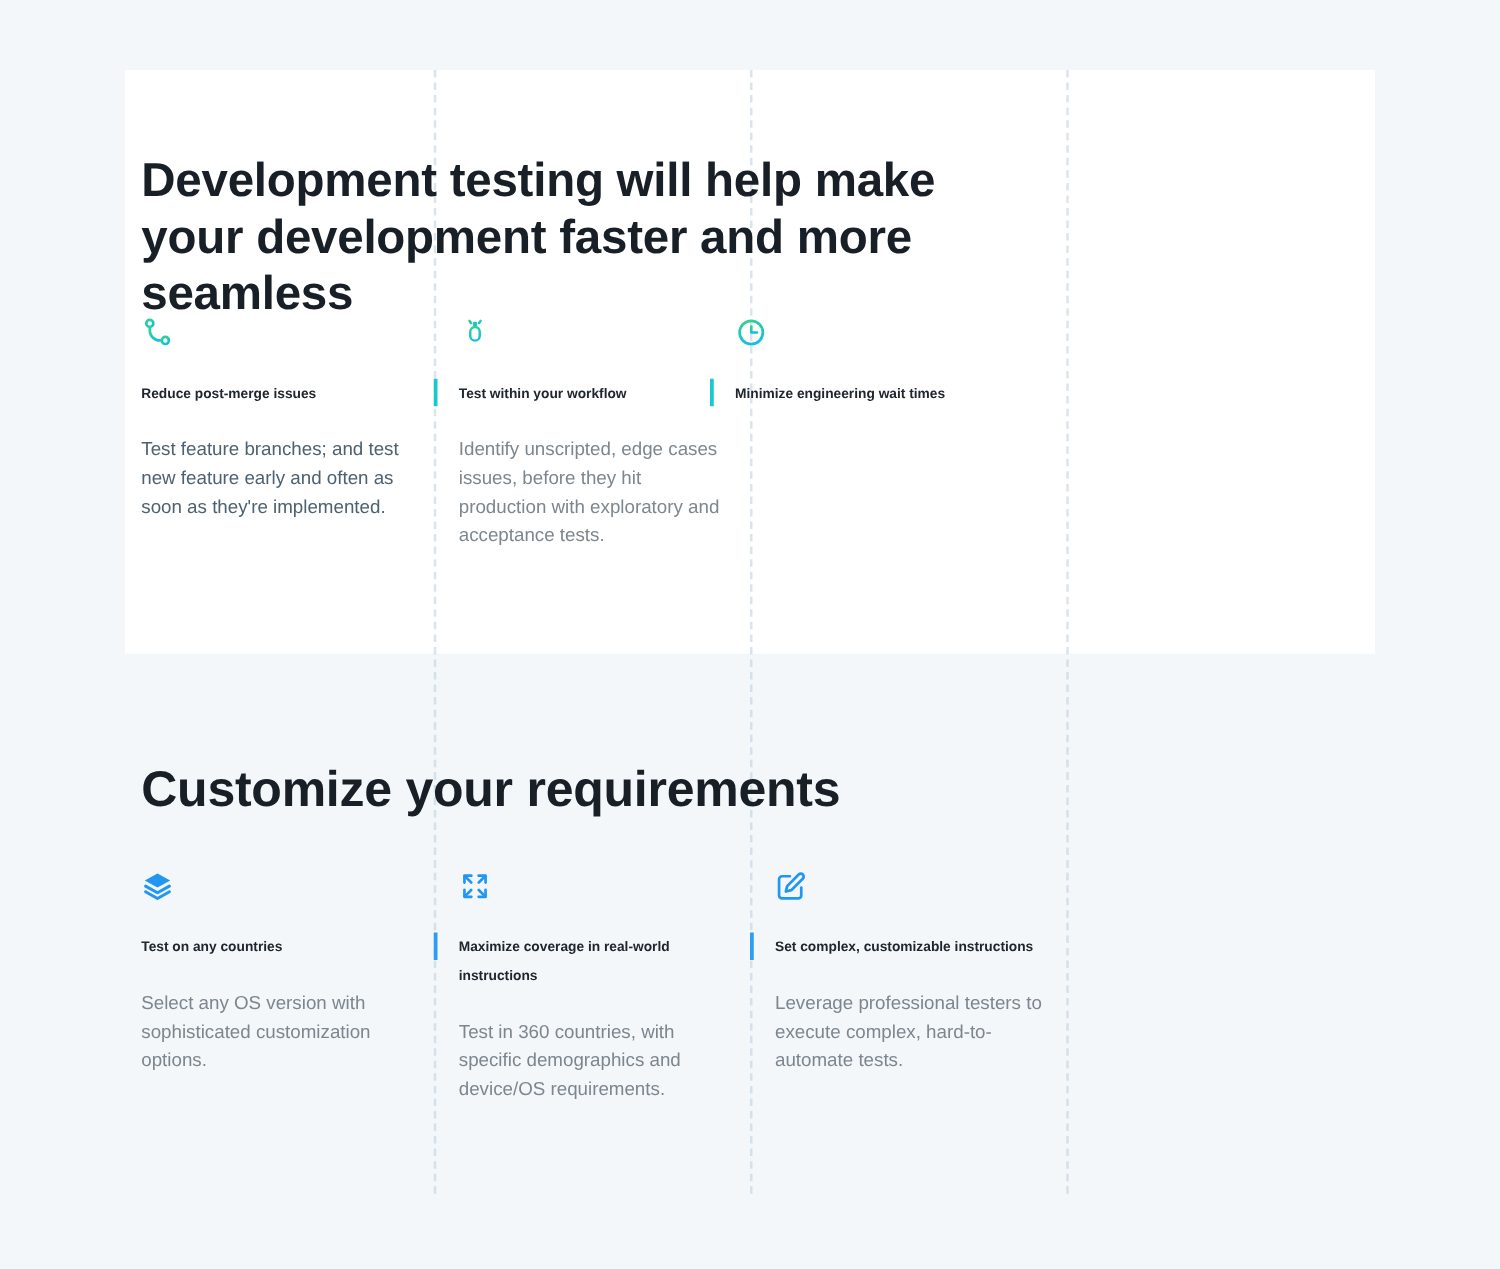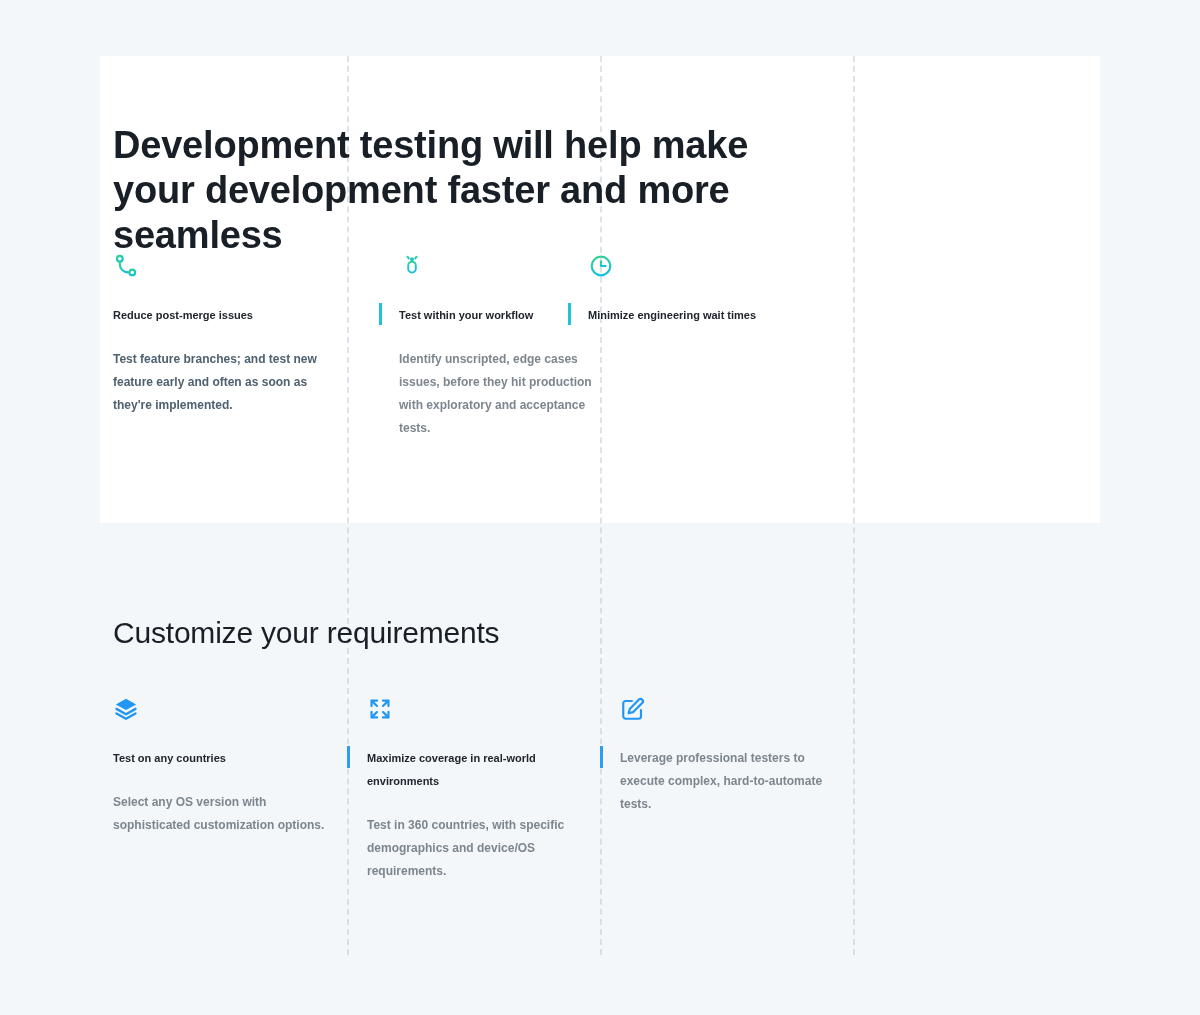--- a/index.html
+++ b/index.html
@@ -19,39 +19,39 @@
   }
   .divider.d1{left:347px;} .divider.d2{left:600px;} .divider.d3{left:853px;}
 
   h1.section-heading{
     position:absolute;left:113px;top:123px;width:700px;margin:0;
     font-size:38px;line-height:45px;font-weight:800;letter-spacing:-0.2px;
     color:#181F26;
   }
   h2.section-heading{
     position:absolute;left:113px;top:610px;width:700px;margin:0;
-    font-size:30px;line-height:45px;font-weight:400;letter-spacing:-0.2px;
+    font-size:40px;line-height:45px;font-weight:700;letter-spacing:-0.2px;
     color:#181F26;
   }
 
   .card{position:absolute;width:218px;}
   .row-1 .c1{left:113px;top:253px;}
-  .row-1 .c2{left:367px;top:253px;margin-left:32px;}
+  .row-1 .c2{left:367px;top:253px;}
   .row-1 .c3{left:588px;top:253px;}
   .row-2 .c1{left:113px;top:696px;}
   .row-2 .c2{left:367px;top:696px;}
   .row-2 .c3{left:620px;top:696px;}
 
   .card .icon{display:block;height:28px;margin-bottom:23px;}
   .card .icon svg{display:block;}
   .card-title{
     margin:0;font-size:11px;line-height:23px;font-weight:700;color:#20262D;
   }
   .card-body{
-    margin:21px 0 0 0;font-size:12px;line-height:23px;color:#7D868E;font-weight:bold;
+    margin:21px 0 0 0;font-size:15px;line-height:23px;color:#7D868E;
   }
   .card-body.slate{color:#4E6170;}
 
   .accent-bar{
     position:absolute;left:-20px;top:50px;width:3px;height:22px;
   }
   .accent-bar.teal{background:#1AC7CE;}
   .accent-bar.blue{background:#2E9CF0;}
 </style>
 </head>
@@ -153,28 +153,29 @@
         <path d="M9.3 4.2 H4.2 V9.3"></path>
           <path d="M4.5 4.5 L9.2 9.2"></path>
         <path d="M14.7 4.2 H19.8 V9.3"></path>
           <path d="M19.5 4.5 L14.8 9.2"></path>
         <path d="M4.2 14.7 V19.8 H9.3"></path>
           <path d="M4.5 19.5 L9.2 14.8"></path>
         <path d="M19.8 14.7 V19.8 H14.7"></path>
           <path d="M19.5 19.5 L14.8 14.8"></path>
       </svg>
     </span>
-    <h3 class="card-title">Maximize coverage in real-world environments</h3>
+    <h3 class="card-title">Maximize coverage in real-world instructions</h3>
     <p class="card-body">Test in 360 countries, with specific demographics and device/OS requirements.</p>
   </div>
 
   <div class="card c3">
     <span class="accent-bar blue"></span>
     <span class="icon">
       <svg width="26" height="26" viewBox="0 0 24 24" fill="none" stroke="#2196F3" stroke-width="2" stroke-linecap="round" stroke-linejoin="round">
         <path d="M11 4.6H5.2A2.2 2.2 0 0 0 3 6.8v12A2.2 2.2 0 0 0 5.2 21h12a2.2 2.2 0 0 0 2.2-2.2V13"></path>
         <path d="M17.5 3.3a2.15 2.15 0 0 1 3 3.1L12 14.9 8 15.9l1-4z"></path>
       </svg>
     </span>
+    <h3 class="card-title">Set complex, customizable instructions</h3>
     <p class="card-body">Leverage professional testers to execute complex, hard-to-automate tests.</p>
   </div>
 
 </div>
 
 </body></html>

